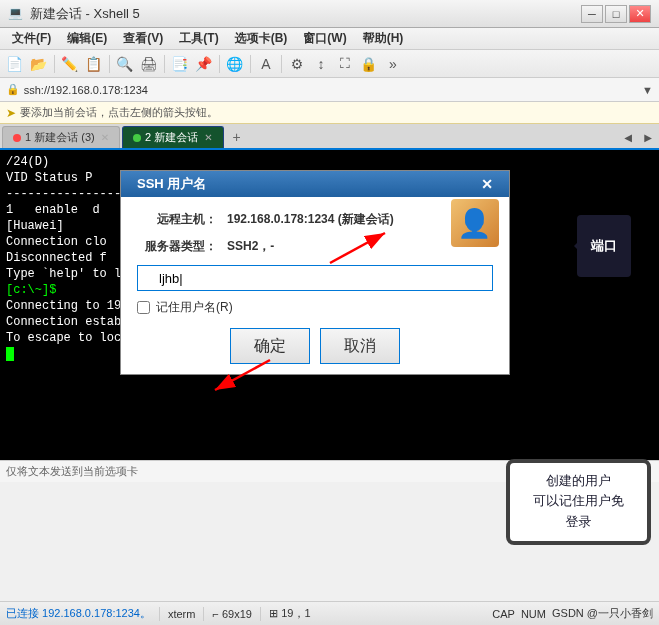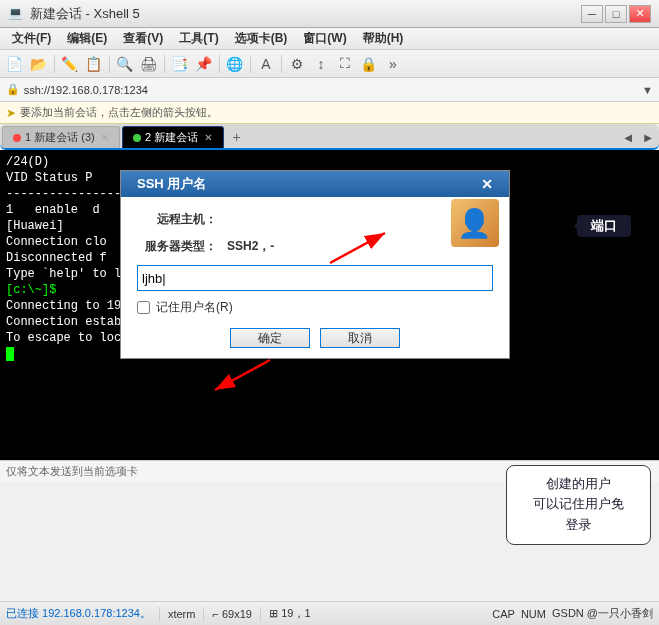--- a/index.html
+++ b/index.html
@@ -83,36 +83,35 @@
     
     
     .tab-bar {
       background: #d8d8d8;
       border-bottom: 2px solid #0078d7;
       height: 26px;
       display: flex;
       align-items: flex-end;
       padding: 0 2px;
       gap: 2px;
-      border-radius: 6px;
     }
     .tab {
       height: 22px;
       padding: 0 10px;
       display: flex; align-items: center; gap: 4px;
       background: #c0c0c0;
       border: 1px solid #aaa;
       border-bottom: none;
       cursor: pointer;
       font-size: 11px;
       color: #333;
       border-radius: 3px 3px 0 0;
     }
     .tab.active {
-      background: #000000;
+      background: #14532d;
       color: white;
       border-color: #1e4080;
     }
     .tab-dot-red { width: 8px; height: 8px; border-radius: 50%; background: #ff4444; }
     .tab-dot-green { width: 8px; height: 8px; border-radius: 50%; background: #44cc44; }
     .tab-close { font-size: 10px; color: #aaa; cursor: pointer; margin-left: 2px; }
     .tab-add { width: 22px; height: 22px; display: flex; align-items: center; justify-content: center; font-size: 14px; color: #666; cursor: pointer; }
     .tab-nav { margin-left: auto; display: flex; gap: 2px; }
     .tab-nav-btn { width: 18px; height: 22px; display: flex; align-items: center; justify-content: center; font-size: 10px; color: #555; cursor: pointer; }
     
@@ -210,55 +209,55 @@
     }
     .dialog-value {
       font-size: 12px;
       color: #333;
       font-weight: bold;
     }
     .dialog-input {
       width: 100%;
       height: 26px;
       border: 1px solid #0078d7;
-      padding: 0 4px;
+      padding: 0 21px;
       font-size: 13px;
       outline: none;
       background: white;
     }
     .dialog-checkbox-row {
       display: flex;
       align-items: center;
       gap: 6px;
       margin-top: 8px;
       margin-bottom: 12px;
     }
     .dialog-checkbox-label { font-size: 12px; color: #333; }
     .dialog-buttons {
       display: flex;
       justify-content: center;
       gap: 10px;
     }
     .dialog-btn {
-      width: 80px; height: 20px;
+      width: 80px; height: 36px;
       border: 1px solid #0078d7;
       background: linear-gradient(to bottom, #f5f5f5, #e0e0e0);
       cursor: pointer;
-      font-size: 12px;
+      font-size: 16px;
       color: #333;
     }
     
     
     .port-tooltip {
       position: absolute;
       right: 28px;
       top: 215px;
       background: #1a1a2e;
       color: white;
-      padding: 2px 14px;
+      padding: 22px 14px;
       font-size: 13px;
       font-weight: bold;
       border-radius: 4px;
       z-index: 200;
     }
     .port-tooltip::before {
       content: '';
       position: absolute;
       left: -8px;
       top: 50%;
@@ -266,21 +265,21 @@
       border: 5px solid transparent;
       border-right-color: #1a1a2e;
     }
     
     
     .note-bubble {
       position: absolute;
       right: 8px;
       bottom: 80px;
       background: white;
-      border: 1px solid #404040;
+      border: 4px solid #404040;
       border-radius: 8px;
       padding: 8px 10px;
       font-size: 13px;
       color: #1a1a2e;
       text-align: center;
       width: 145px;
       line-height: 1.6;
       z-index: 200;
     }
     
@@ -414,20 +413,21 @@
       <div class="dialog-title-bar">
         <span>SSH 用户名</span>
         <span class="dialog-close">✕</span>
       </div>
       <div class="dialog-body" style="position:relative;">
         
         <div style="position:absolute;right:10px;top:2px;width:48px;height:48px;background:linear-gradient(135deg,#f0c070,#d08030);border-radius:4px;display:flex;align-items:center;justify-content:center;font-size:28px;">👤</div>
         
         <div class="dialog-row">
           <span class="dialog-label">远程主机：</span>
+          <span class="dialog-value">192.168.0.178:1234 (新建会话)</span>
         </div>
         <div class="dialog-row">
           <span class="dialog-label">服务器类型：</span>
           <span class="dialog-value">SSH2，-</span>
         </div>
         
         <input type="text" class="dialog-input" value="ljhb|" style="">
         
         <div class="dialog-checkbox-row">
           <input type="checkbox" style="">

